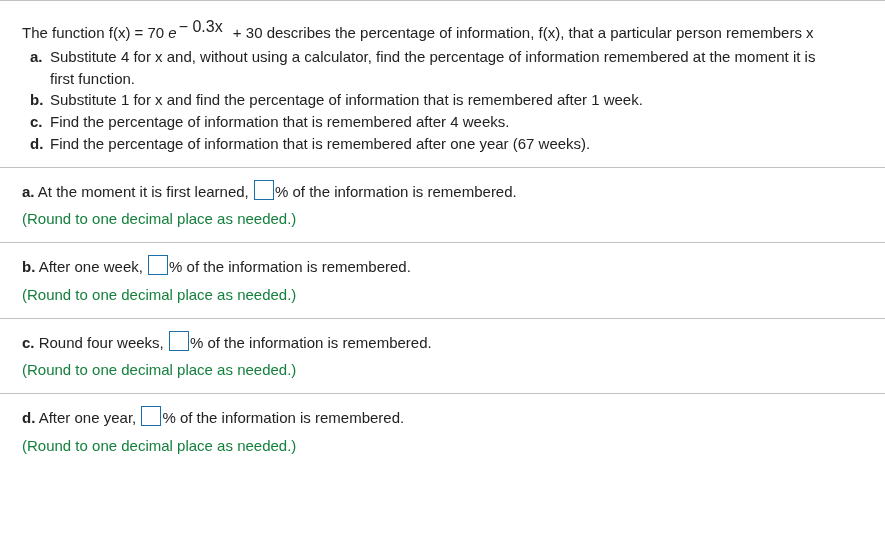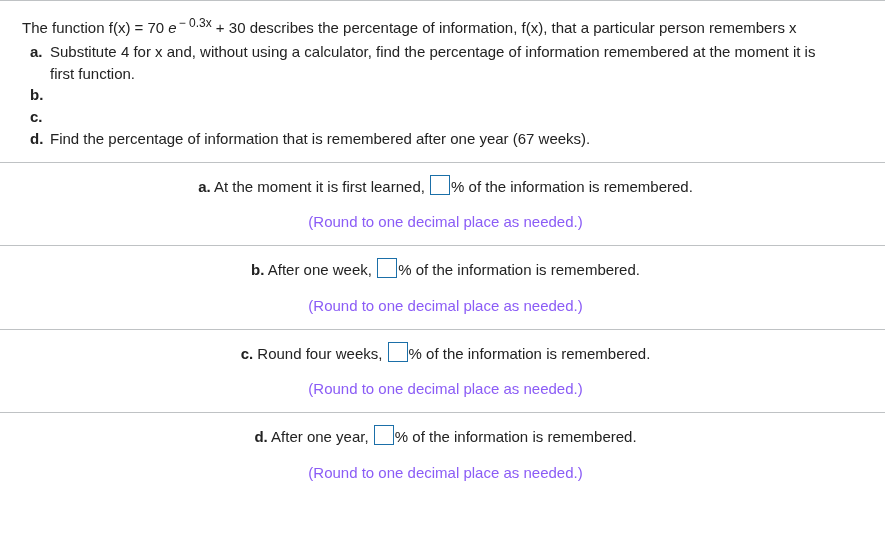--- a/index.html
+++ b/index.html
@@ -23,61 +23,62 @@
   .sublist { padding-left: 8px; margin-top: 2px; }
   .sublist .row { display: flex; }
   .sublist .label { font-weight: bold; min-width: 20px; }
   .sublist .indent { padding-left: 20px; }
   .divider {
     border-top: 1px solid #bfc2c4;
     margin: 0;
   }
   .part {
     padding: 12px 16px 12px 22px;
-    text-align: center;
   }
   .part .lead .bold { font-weight: bold; }
-  .round { color: #8b5cf6; margin-top: 14px; }
+  .round { color: #15803d; margin-top: 6px; }
   .ansbox {
     display: inline-block;
     width: 18px;
     height: 18px;
     border: 1px solid #1b6fa8;
     vertical-align: -3px;
     margin: 0 1px;
     background: #fff;
   }
   sup.exp {
-    font-size: 12px;
+    font-size: 16px;
     vertical-align: 6px;
     margin-left: 2px;
-    margin-right: 0;
+    margin-right: 6px;
   }
   .em { font-style: italic; }
 </style>
 </head>
 <body>
 
 <div class="wrap">
   <div>
     <span>The function f(x) = 70</span>
     <span class="em">e</span><sup class="exp">− 0.3x</sup><span> + 30 describes the percentage of information, f(x), that a particular person remembers x</span>
   </div>
 
   <div class="sublist">
     <div class="row">
       <span class="label">a.</span>
       <span>Substitute 4 for x and, without using a calculator, find the percentage of information remembered at the moment it is</span>
     </div>
     <div class="indent">first function.</div>
     <div class="row">
       <span class="label">b.</span>
+      <span>Substitute 1 for x and find the percentage of information that is remembered after 1 week.</span>
     </div>
     <div class="row">
       <span class="label">c.</span>
+      <span>Find the percentage of information that is remembered after 4 weeks.</span>
     </div>
     <div class="row">
       <span class="label">d.</span>
       <span>Find the percentage of information that is remembered after one year (67 weeks).</span>
     </div>
   </div>
 </div>
 
 <div class="divider"></div>
 

